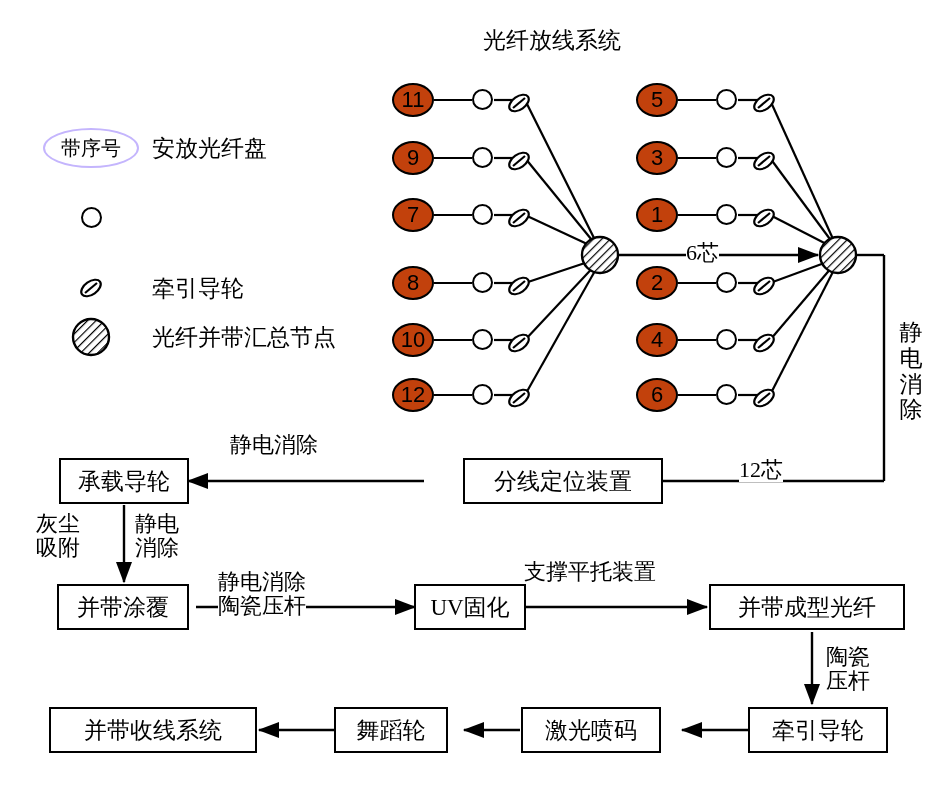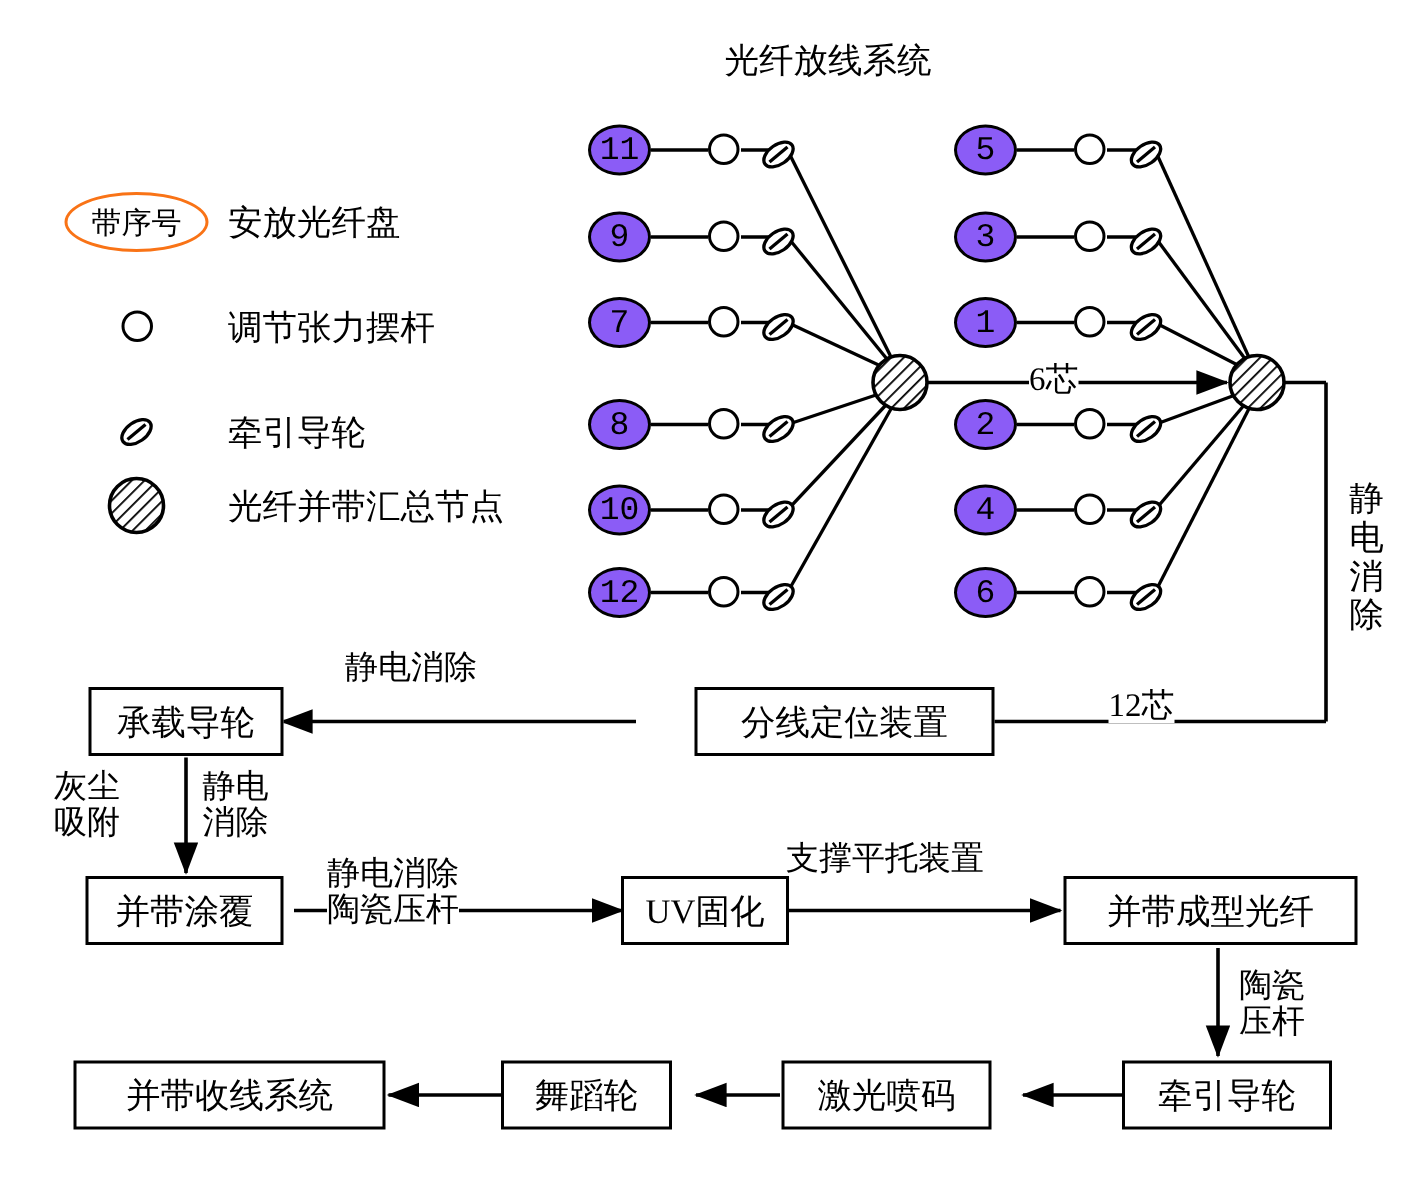--- a/index.html
+++ b/index.html
@@ -42,28 +42,28 @@
     position: absolute;
     width: 42px;
     height: 34px;
     border: 2px solid #000;
     border-radius: 50%;
     box-sizing: border-box;
     display: flex;
     align-items: center;
     justify-content: center;
     font-size: 22px;
-    background: #8b5cf6;
-    font-family: Liberation Mono, monospace;
+    background: #c2410c;
+    font-family: Liberation Sans, sans-serif;
   }
   .legend-ellipse {
     position: absolute;
     width: 96px;
     height: 40px;
-    border: 2px solid #f97316;
+    border: 2px solid #c4b5fd;
     border-radius: 50%;
     box-sizing: border-box;
     display: flex;
     align-items: center;
     justify-content: center;
     font-size: 20px;
     background: #fff;
     text-align: center;
   }
   .box {
@@ -255,21 +255,20 @@
         </g>
     </g>
   </svg>
 
   <div class="txt title" style="left:483px; top:28px;">光纤放线系统</div>
 
   <div class="legend-ellipse" style="left:43px; top:128px;">带序号</div>
   <div class="txt legend-label" style="left:152px; top:136px;">安放光纤盘</div>
 
   <div class="pendulum" style="left:81px; top:207px;"></div>
-  <div class="txt legend-label" style="left:152px; top:206px;">调节张力摆杆</div>
 
   <div class="txt legend-label" style="left:152px; top:276px;">牵引导轮</div>
 
   <div class="txt legend-label" style="left:152px; top:325px;">光纤并带汇总节点</div>
 
   <div class="node-num" style="left:392px; top:83px;">11</div>
   <div class="node-num" style="left:392px; top:141px;">9</div>
   <div class="node-num" style="left:392px; top:198px;">7</div>
   <div class="node-num" style="left:392px; top:266px;">8</div>
   <div class="node-num" style="left:392px; top:323px;">10</div>

